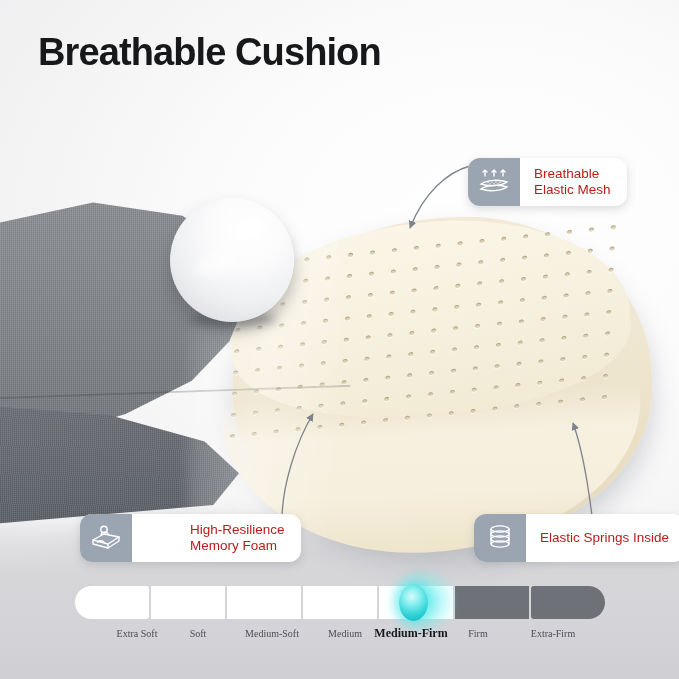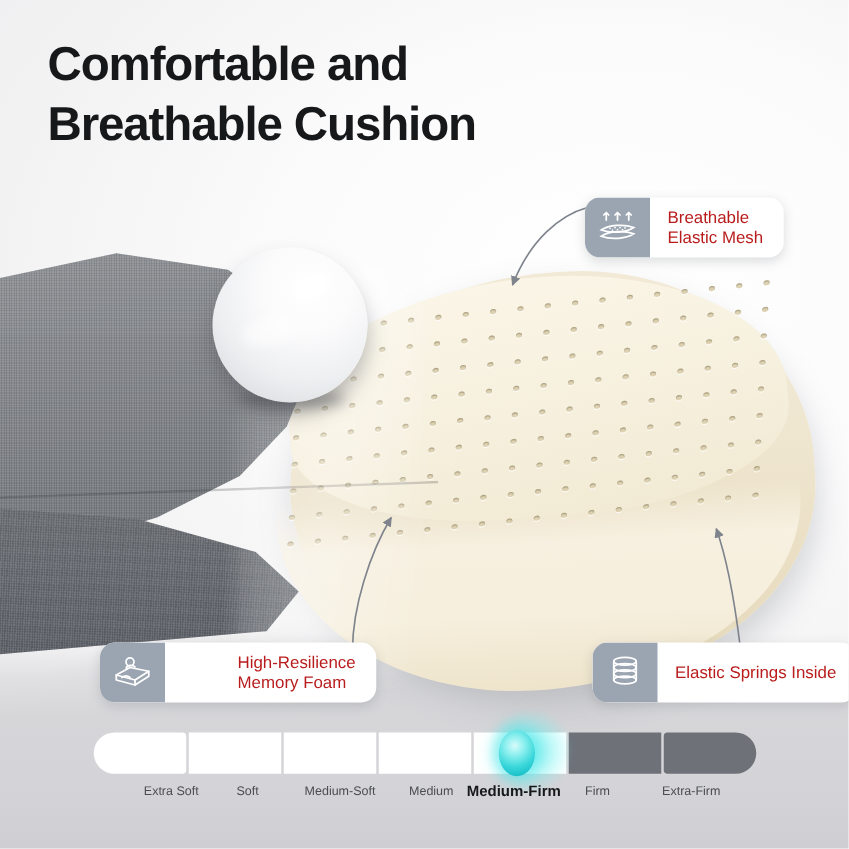--- a/index.html
+++ b/index.html
@@ -329,20 +329,21 @@
   }
 
   .flabels {
     position: absolute;
     left: 0;
     top: 42px;
     width: 679px;
     height: 20px;
     font-size: 10px;
     color: #4b4d52;
+    font-family: Liberation Serif, serif;
   }
   .flabel {
     position: absolute;
     top: 0;
     text-align: center;
     white-space: nowrap;
     transform: translateX(-50%);
   }
   .flabel.current {
     font-size: 12px;
@@ -354,21 +355,20 @@
 </style>
 </head>
 <body>
 
 <div id="scene">
 
   <div class="floor-shadow"></div>
   <div class="floor"></div>
 
   <div class="title">
-    <span class="line">Comfortable and</span>
     <span class="line">Breathable Cushion</span>
   </div>
 
   <div class="cushion">
 
     <div class="foam-side"></div>
     <div class="foam-edge"></div>
     <div class="foam-top"></div>
 
     <div class="vent-holes">

